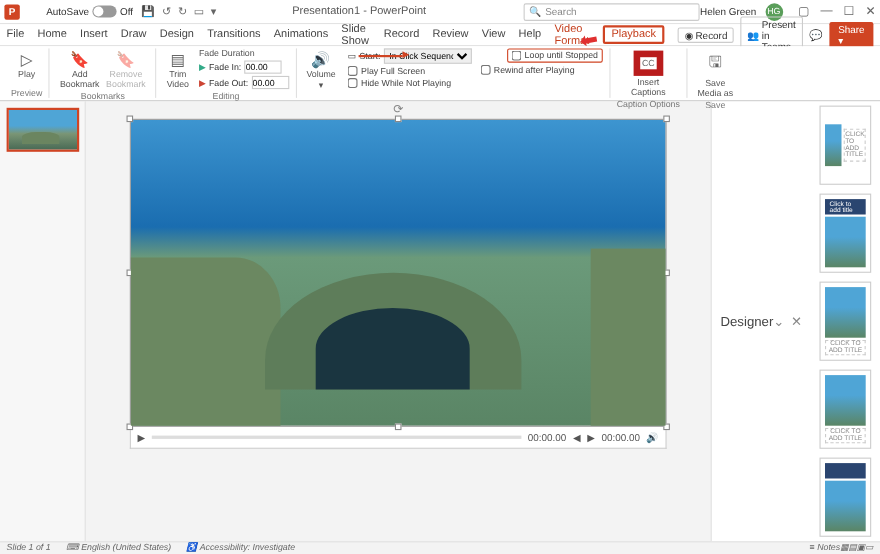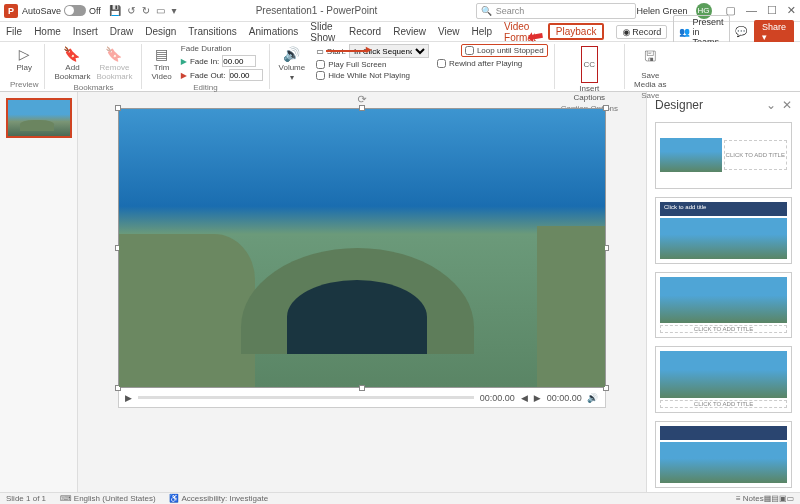--- a/index.html
+++ b/index.html
@@ -1,21 +1,21 @@
 <!DOCTYPE html>
 <html><head>
 <meta charset="utf-8">
 <style>
 * { margin: 0; padding: 0; box-sizing: border-box; font-family: "Segoe UI", Arial, sans-serif; }
 body { width: 800px; height: 504px; background: #f3f3f3; overflow: hidden; font-size: 10px; color: #333; }
 
 
 .titlebar { height: 22px; background: #fff; display: flex; align-items: center; padding: 0 4px; border-bottom: 1px solid #e0e0e0; }
 .app-icon { width: 14px; height: 14px; background: #d04423; color: #fff; display: flex; align-items: center; justify-content: center; font-size: 9px; font-weight: bold; border-radius: 2px; margin-right: 4px; }
-.autosave { display: flex; align-items: flex-end; gap: 3px; font-size: 9px; }
+.autosave { display: flex; align-items: flex-end; gap: 3px; font-size: 9px; margin-left: 20px; }
 .toggle { width: 22px; height: 11px; background: #999; border-radius: 6px; position: relative; }
 .toggle::after { content: ''; width: 9px; height: 9px; background: #fff; border-radius: 50%; position: absolute; left: 1px; top: 1px; }
 .qat { display: flex; gap: 6px; margin-left: 8px; color: #666; }
 .qat span { cursor: pointer; }
 .title-center { flex: 1; text-align: center; font-size: 10px; color: #555; }
 .search-box { width: 160px; height: 16px; border: 1px solid #ccc; border-radius: 2px; font-size: 9px; padding: 0 4px; color: #888; margin-left: 20px; display: flex; align-items: center; gap: 3px; }
 .title-right { display: flex; align-items: center; gap: 8px; }
 .user-name { font-size: 9px; }
 .avatar { width: 16px; height: 16px; background: #5a9e5a; color: #fff; border-radius: 50%; display: flex; align-items: center; justify-content: center; font-size: 8px; }
 .win-ctrl { display: flex; gap: 10px; margin-left: 6px; font-size: 11px; color: #666; }
@@ -64,33 +64,33 @@
 .h-ml { left: -4px; top: 50%; margin-top: -3px; } .h-mr { right: -4px; top: 50%; margin-top: -3px; }
 
 .arch { position: absolute; left: 25%; bottom: 12%; width: 48%; height: 38%; background: #5e7d5a; border-radius: 60% 60% 0 0 / 90% 90% 0 0; }
 .arch::after { content: ''; position: absolute; left: 20%; bottom: 0; width: 60%; height: 70%; background: #1a3540; border-radius: 50% 50% 0 0; }
 .cliff-l { position: absolute; left: 0; bottom: 0; width: 28%; height: 55%; background: #6b8861; border-top-right-radius: 30%; }
 .cliff-r { position: absolute; right: 0; bottom: 0; width: 14%; height: 58%; background: #6b8861; }
 
 .player-bar { width: 488px; height: 20px; background: #fff; border: 1px solid #ccc; border-top: none; display: flex; align-items: center; padding: 0 6px; gap: 6px; font-size: 9px; color: #555; }
 .player-bar .timeline { flex: 1; height: 3px; background: #ddd; }
 
-.designer { width: 154px; background: #fff; border-left: 1px solid #ddd; display: flex; flex-direction: column; }
+.designer { width: 154px; background: #fff; border-left: 1px solid #ddd; display: flex; }
 .designer-head { display: flex; align-items: center; padding: 6px 8px; font-size: 12px; color: #444; }
 .designer-head .sp { margin-left: auto; display: flex; gap: 6px; color: #888; }
 .design-list { flex: 1; overflow-y: auto; padding: 4px 8px; display: flex; flex-direction: column; gap: 8px; }
 .design-item { height: 78px; border: 1px solid #ccc; background: #fff; display: flex; flex-direction: column; padding: 4px; gap: 2px; font-size: 6px; color: #888; }
 .design-item .mini { flex: 1; background: linear-gradient(to bottom, #4fa5d6 40%, #5a8565); }
 .design-item.d1 { flex-direction: row; align-items: center; }
 .design-item.d1 .mini { width: 50%; height: 60%; }
 .design-item.d1 .txt { flex: 1; border: 1px dashed #ccc; height: 30px; display: flex; align-items: center; justify-content: center; }
 .design-item.d2 .bar { height: 14px; background: #2a4570; color: #fff; font-size: 6px; padding: 2px 4px; }
 
 
-.statusbar { height: 12px; background: #f3f3f3; border-top: 1px solid #ddd; display: flex; align-items: center; padding: 0 6px; font-size: 8px; color: #666; gap: 14px; }
+.statusbar { height: 12px; background: #f3f3f3; border-top: 1px solid #ddd; display: flex; align-items: flex-start; padding: 0 6px; font-size: 8px; color: #666; gap: 14px; font-style: italic; }
 .statusbar .right { margin-left: auto; display: flex; gap: 0; }
 </style>
 </head>
 <body>
 
 <div class="titlebar">
   <div class="app-icon">P</div>
   <div class="autosave">
     <span>AutoSave</span>
     <div class="toggle"></div>
@@ -228,21 +228,21 @@
         <label class="chk-row">
             <input type="checkbox" style="">
             <span>Rewind after Playing</span>
           </label>
       </div>
     </div>
   </div>
 
   <div class="ribbon-group">
     <div class="big-btn">
-        <span class="icn" style="border:1px solid #b91c1c;font-size:8px;padding:13px 2px">CC</span>
+        <span class="icn" style="border:6px solid #b91c1c;font-size:8px;padding:1px 2px">CC</span>
         <span style="white-space:pre-line;text-align:center">Insert
 Captions</span>
       </div>
     <div class="group-label">Caption Options</div>
   </div>
 
   <div class="ribbon-group" style="border-right:none">
     <div class="big-btn">
         <span class="icn">🖫</span>
         <span style="white-space:pre-line;text-align:center">Save

